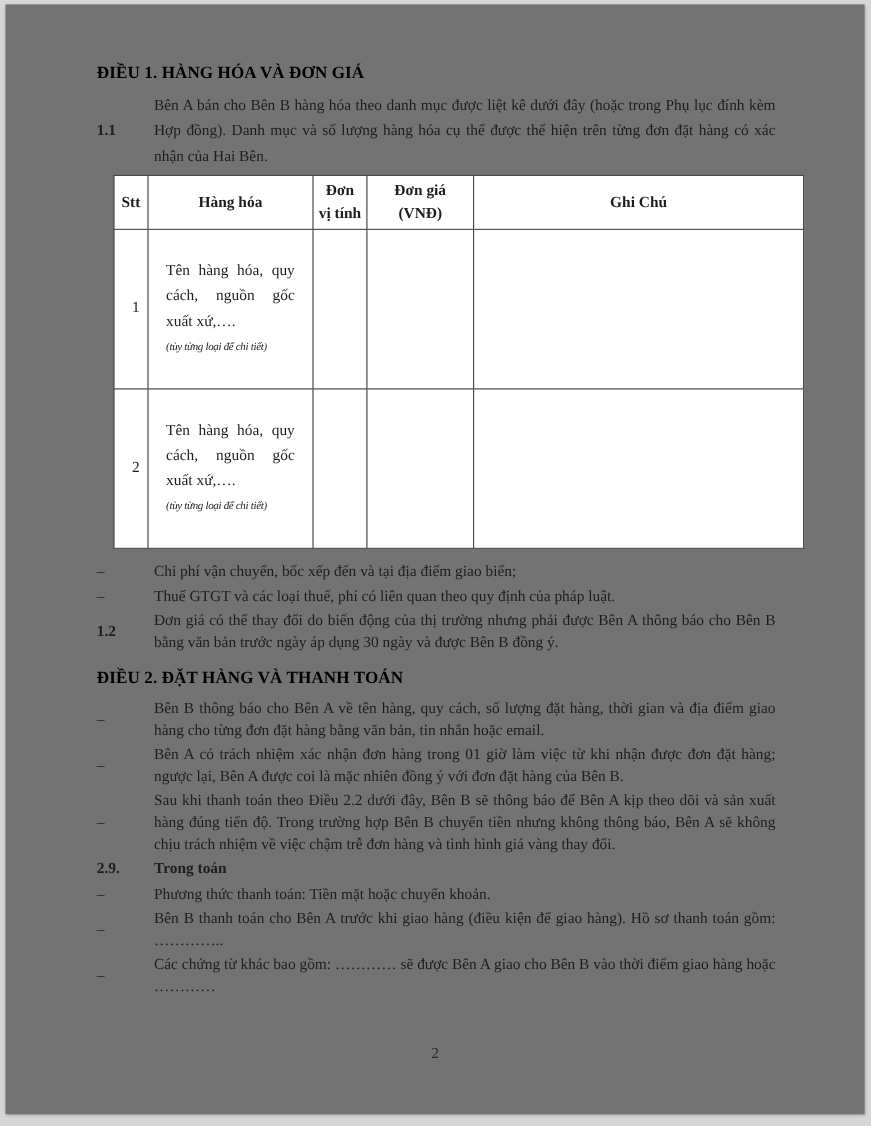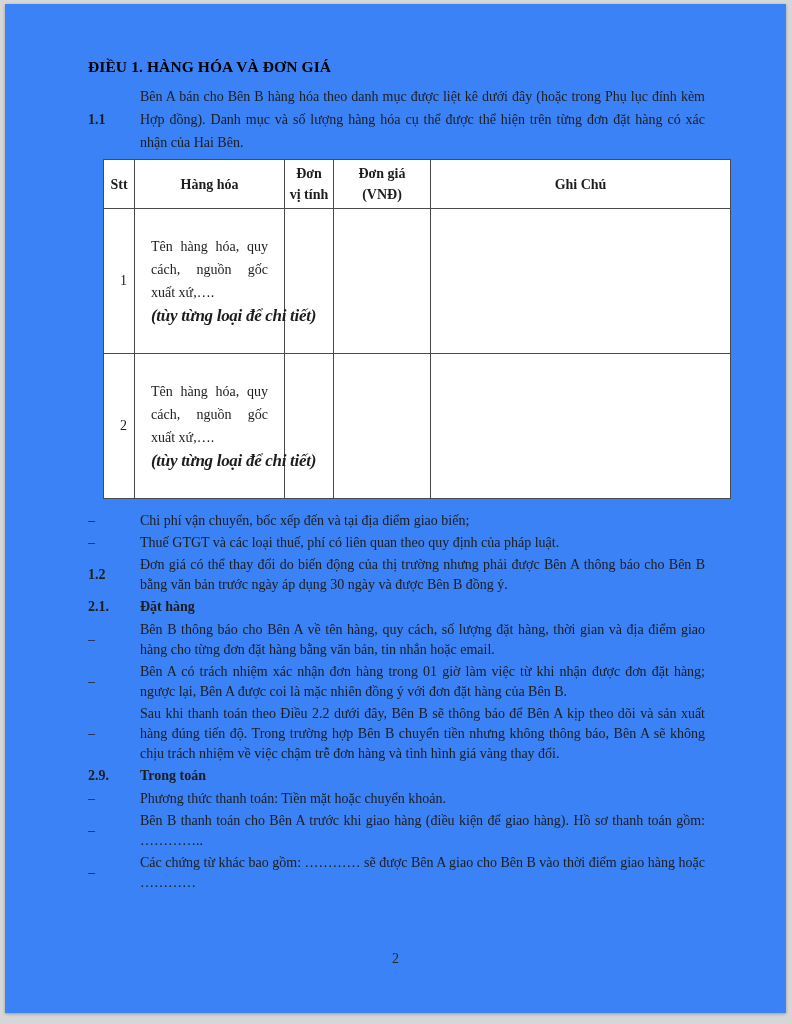--- a/index.html
+++ b/index.html
@@ -5,21 +5,21 @@
   html, body {
     margin: 0; padding: 0;
     width: 792px; height: 1024px;
     background: #d6d6d6;
     font-family: "Liberation Serif", "DejaVu Serif", serif;
     overflow: hidden;
   }
   .page {
     position: absolute;
     left: 5px; right: 6px; top: 4px; bottom: 11px;
-    background: #3b82f6;
+    background: #737373;
     box-shadow: 0 1px 3px rgba(0,0,0,0.28);
     color: #1b1b1b;
   }
   .content {
     position: absolute;
     left: 83px; right: 81px; top: 52px;
     font-size: 14px;
     line-height: 20px;
     color: #1d1d1d;
   }
@@ -75,22 +75,21 @@
     padding: 2px 4px;
   }
   table.goods td.row-cell { height: 140px; }
   td.col-stt { text-align: center; }
   td.col-desc { text-align: justify; line-height: 23px; }
   .desc-detail {
     display: block;
     font-style: italic;
     white-space: nowrap;
     letter-spacing: -0.3px;
-    font-size: 17px;
-    font-weight: bold;
+    font-size: 10px;
   }
   .page-number {
     position: absolute;
     bottom: 46px;
     left: 0; right: 0;
     text-align: center;
     font-size: 14px;
     color: #2a2a2a;
   }
 </style>
@@ -156,25 +155,22 @@
     <div class="hang">
       <div class="marker dash">–</div>
       <div class="body">Thuế GTGT và các loại thuế, phí có liên quan theo quy định của pháp luật.</div>
     </div>
 
     <div class="hang">
       <div class="marker">1.2</div>
       <div class="body">Đơn giá có thể thay đổi do biến động của thị trường nhưng phải được Bên A thông báo cho Bên B bằng văn bản trước ngày áp dụng 30 ngày và được Bên B đồng ý.</div>
     </div>
 
-
-    <div class="hang sub-head">
-      <div class="marker">2.1.</div>
-      <div class="body">Đặt hàng</div>
-    </div>
+    <div class="h-article second">ĐIỀU 2. ĐẶT HÀNG VÀ THANH TOÁN</div>
+
 
     <div class="hang">
       <div class="marker dash">–</div>
       <div class="body">Bên B thông báo cho Bên A về tên hàng, quy cách, số lượng đặt hàng, thời gian và địa điểm giao hàng cho từng đơn đặt hàng bằng văn bản, tin nhắn hoặc email.</div>
     </div>
     <div class="hang">
       <div class="marker dash">–</div>
       <div class="body">Bên A có trách nhiệm xác nhận đơn hàng trong 01 giờ làm việc từ khi nhận được đơn đặt hàng; ngược lại, Bên A được coi là mặc nhiên đồng ý với đơn đặt hàng của Bên B.</div>
     </div>
     <div class="hang">

